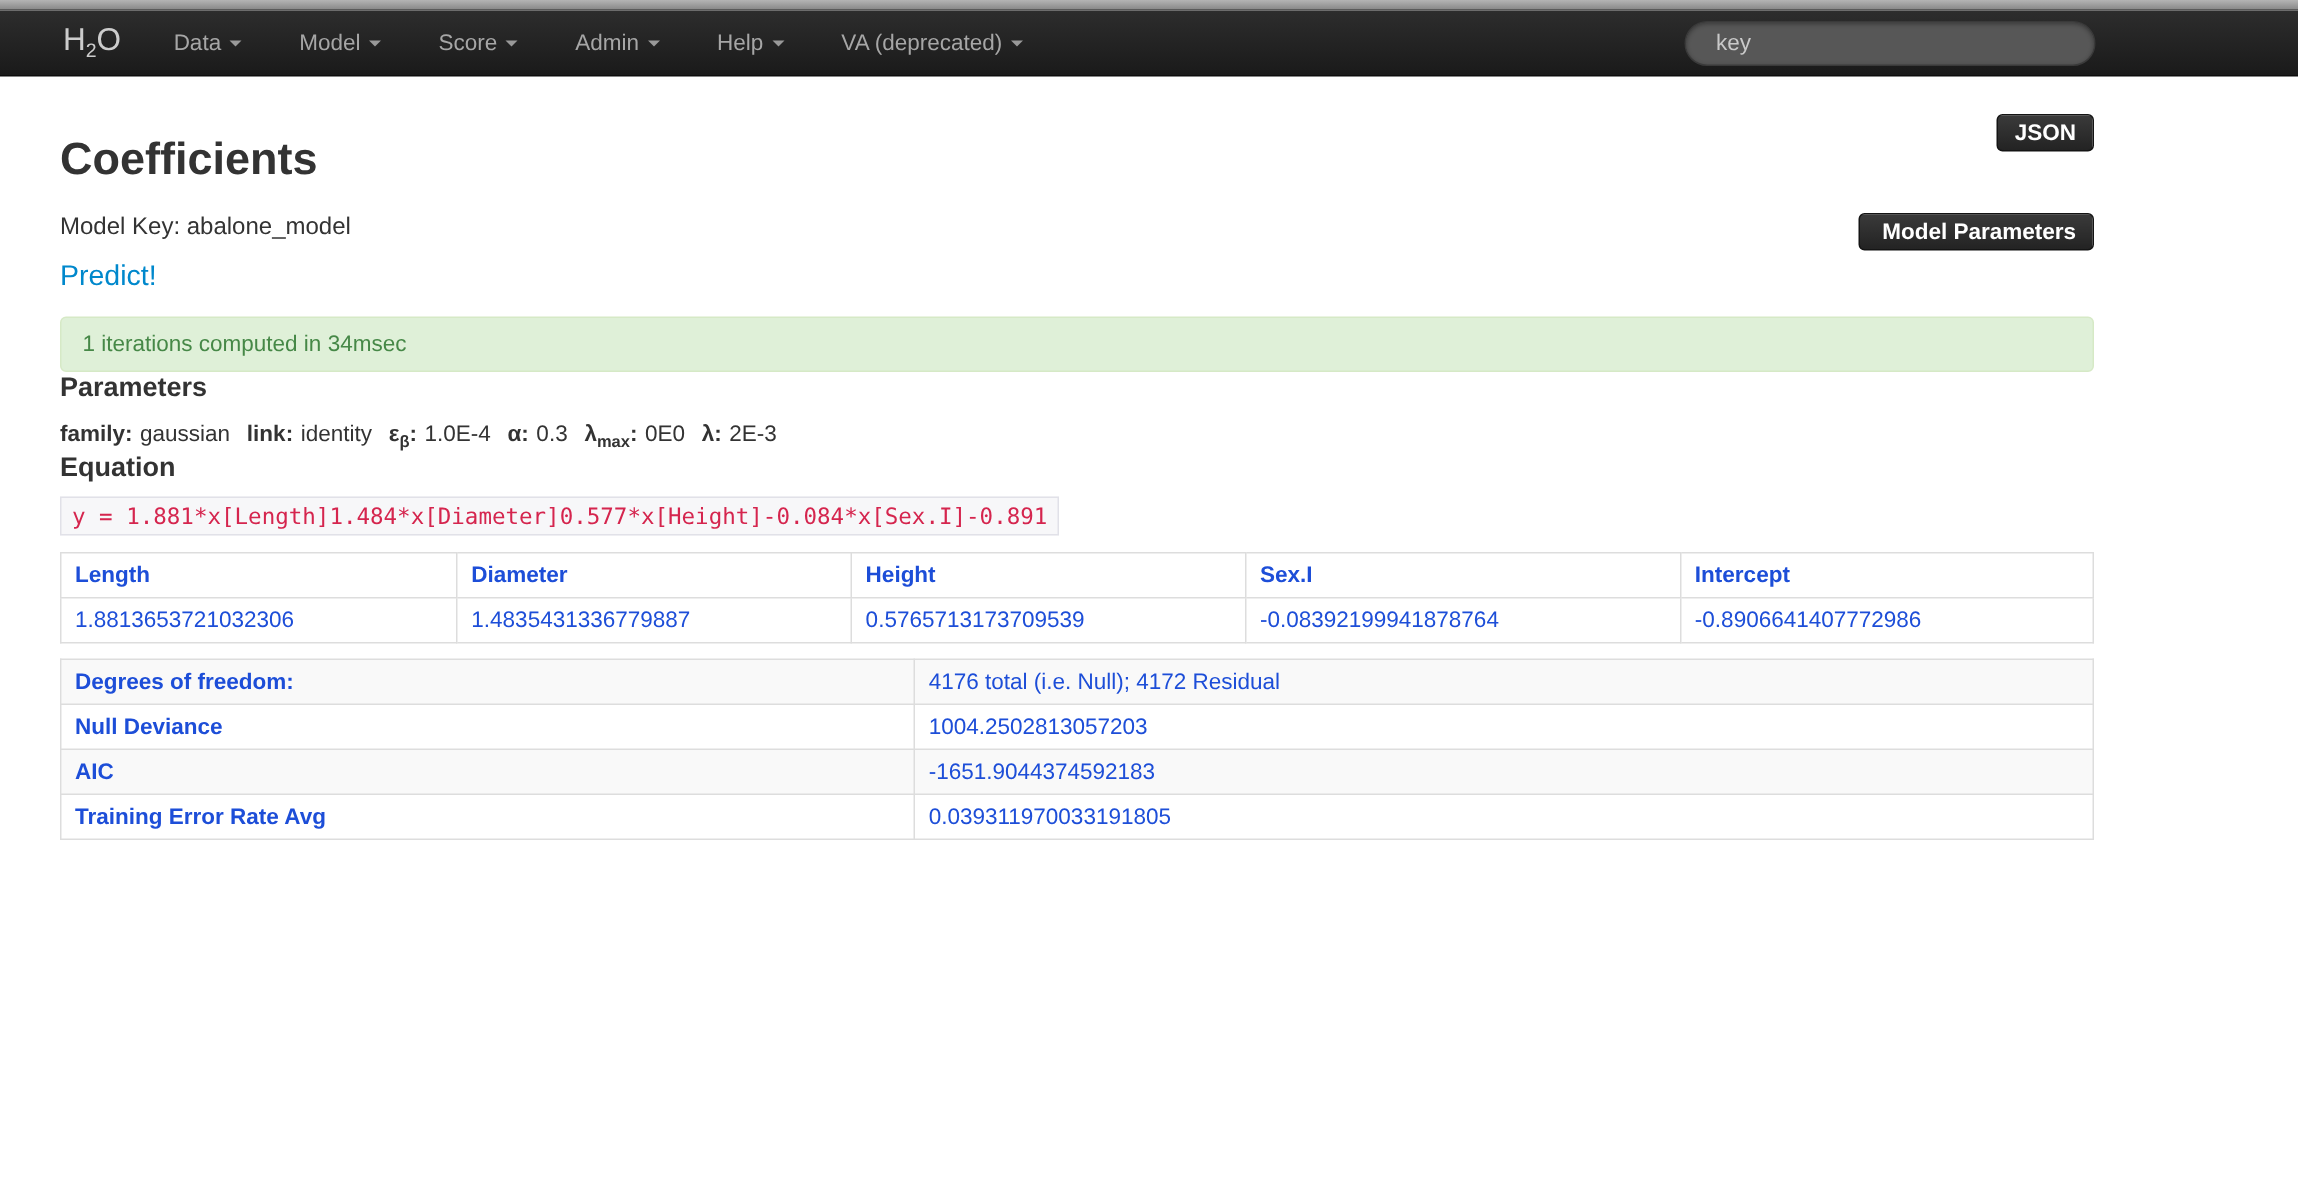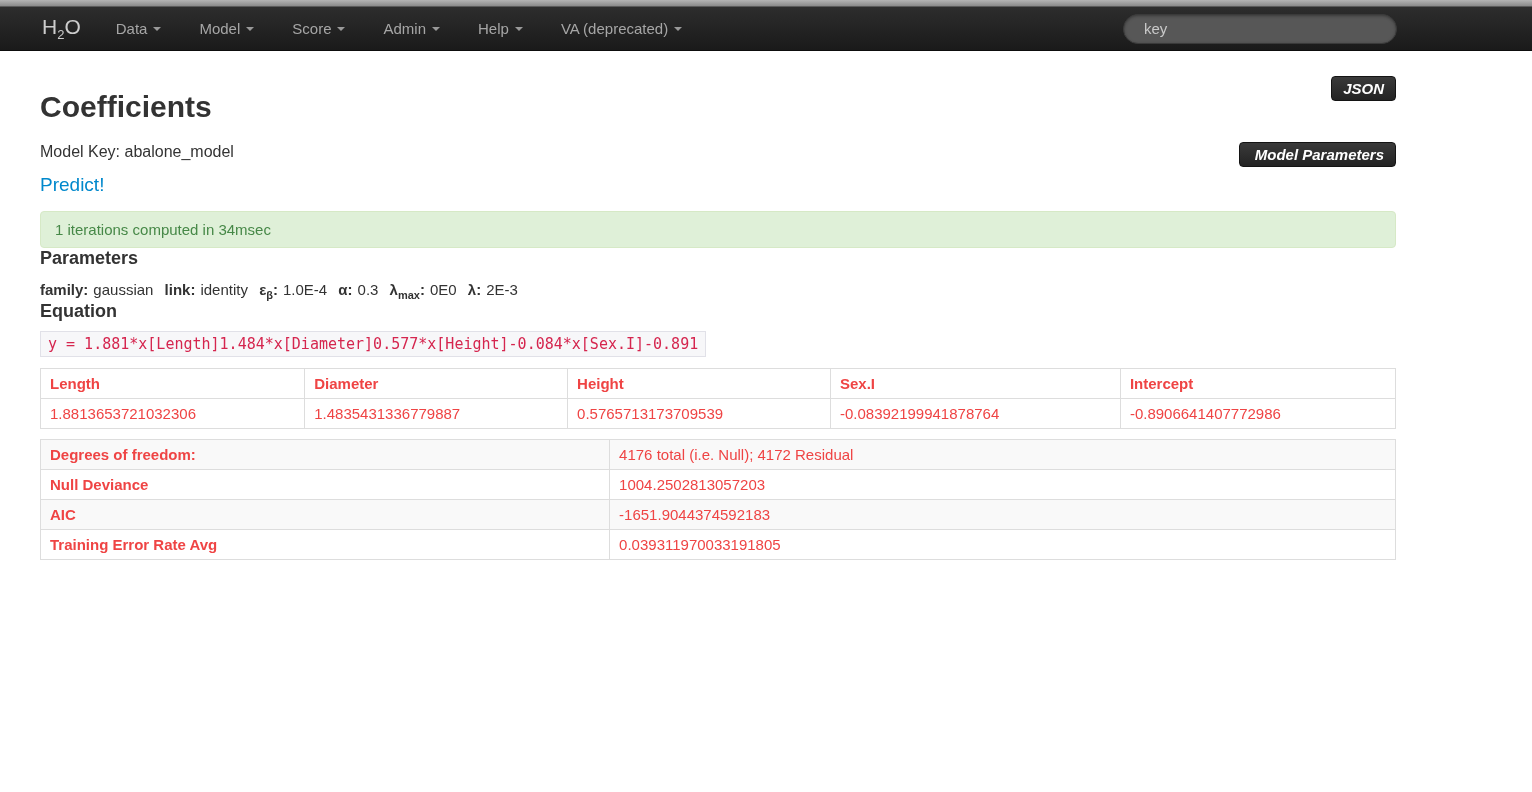--- a/index.html
+++ b/index.html
@@ -52,21 +52,20 @@
 
   
   .main { margin: 0 136px 0 40px; position: relative; }
 
   .dark-btn {
     background: linear-gradient(#3a3a3a, #232323);
     color: #ffffff; font-weight: bold; font-size: 15px;
     border: 1px solid #141414; border-radius: 4px;
     padding: 3px 11px; cursor: pointer;
     font-family: "Liberation Sans", sans-serif;
-    font-style: italic;
   }
   .json-btn { position: absolute; top: 25px; right: 0; }
   .params-btn { position: absolute; top: 91px; right: 0; padding-left: 15px; }
 
   .page-title { font-size: 30px; line-height: 32px; font-weight: bold; margin: 0; padding-top: 40px; color: #333; }
   .model-key { font-size: 16px; margin: 20px 0 0 0; }
   .predict-link { display: inline-block; margin-top: 13px; color: #0088cc; font-size: 19px; text-decoration: none; cursor: pointer; }
   .alert {
     margin-top: 15px; background: #dff0d8; border: 1px solid #d6e9c6;
     color: #468847; border-radius: 4px; padding: 9px 14px; font-size: 15px;
@@ -82,21 +81,21 @@
   .param b sub { font-size: 11px; }
   .param .pval { margin-left: 5px; }
 
   .equation-code {
     display: inline-block; margin-top: 9px;
     font-family: "DejaVu Sans Mono", monospace; font-size: 15px;
     color: #d5254e; background: #f7f7f9; border: 1px solid #e1e1e8;
     padding: 3px 7px; white-space: pre;
   }
 
-  table { width: 100%; border-collapse: collapse; font-size: 15px; color: #ef4444; }
+  table { width: 100%; border-collapse: collapse; font-size: 15px; color: #1d4ed8; }
   .coef-table { margin-top: 11px; }
   .coef-table th, .coef-table td {
     border: 1px solid #ddd; text-align: left; padding: 6px 9px; font-weight: normal;
   }
   .coef-table th { font-weight: bold; }
 
   .val-table { margin-top: 10px; }
   .val-table td { border: 1px solid #ddd; padding: 6px 9px; }
   .val-table tr:nth-child(odd) { background: #f9f9f9; }
   .val-table td.vlabel { font-weight: bold; width: 42%; }

